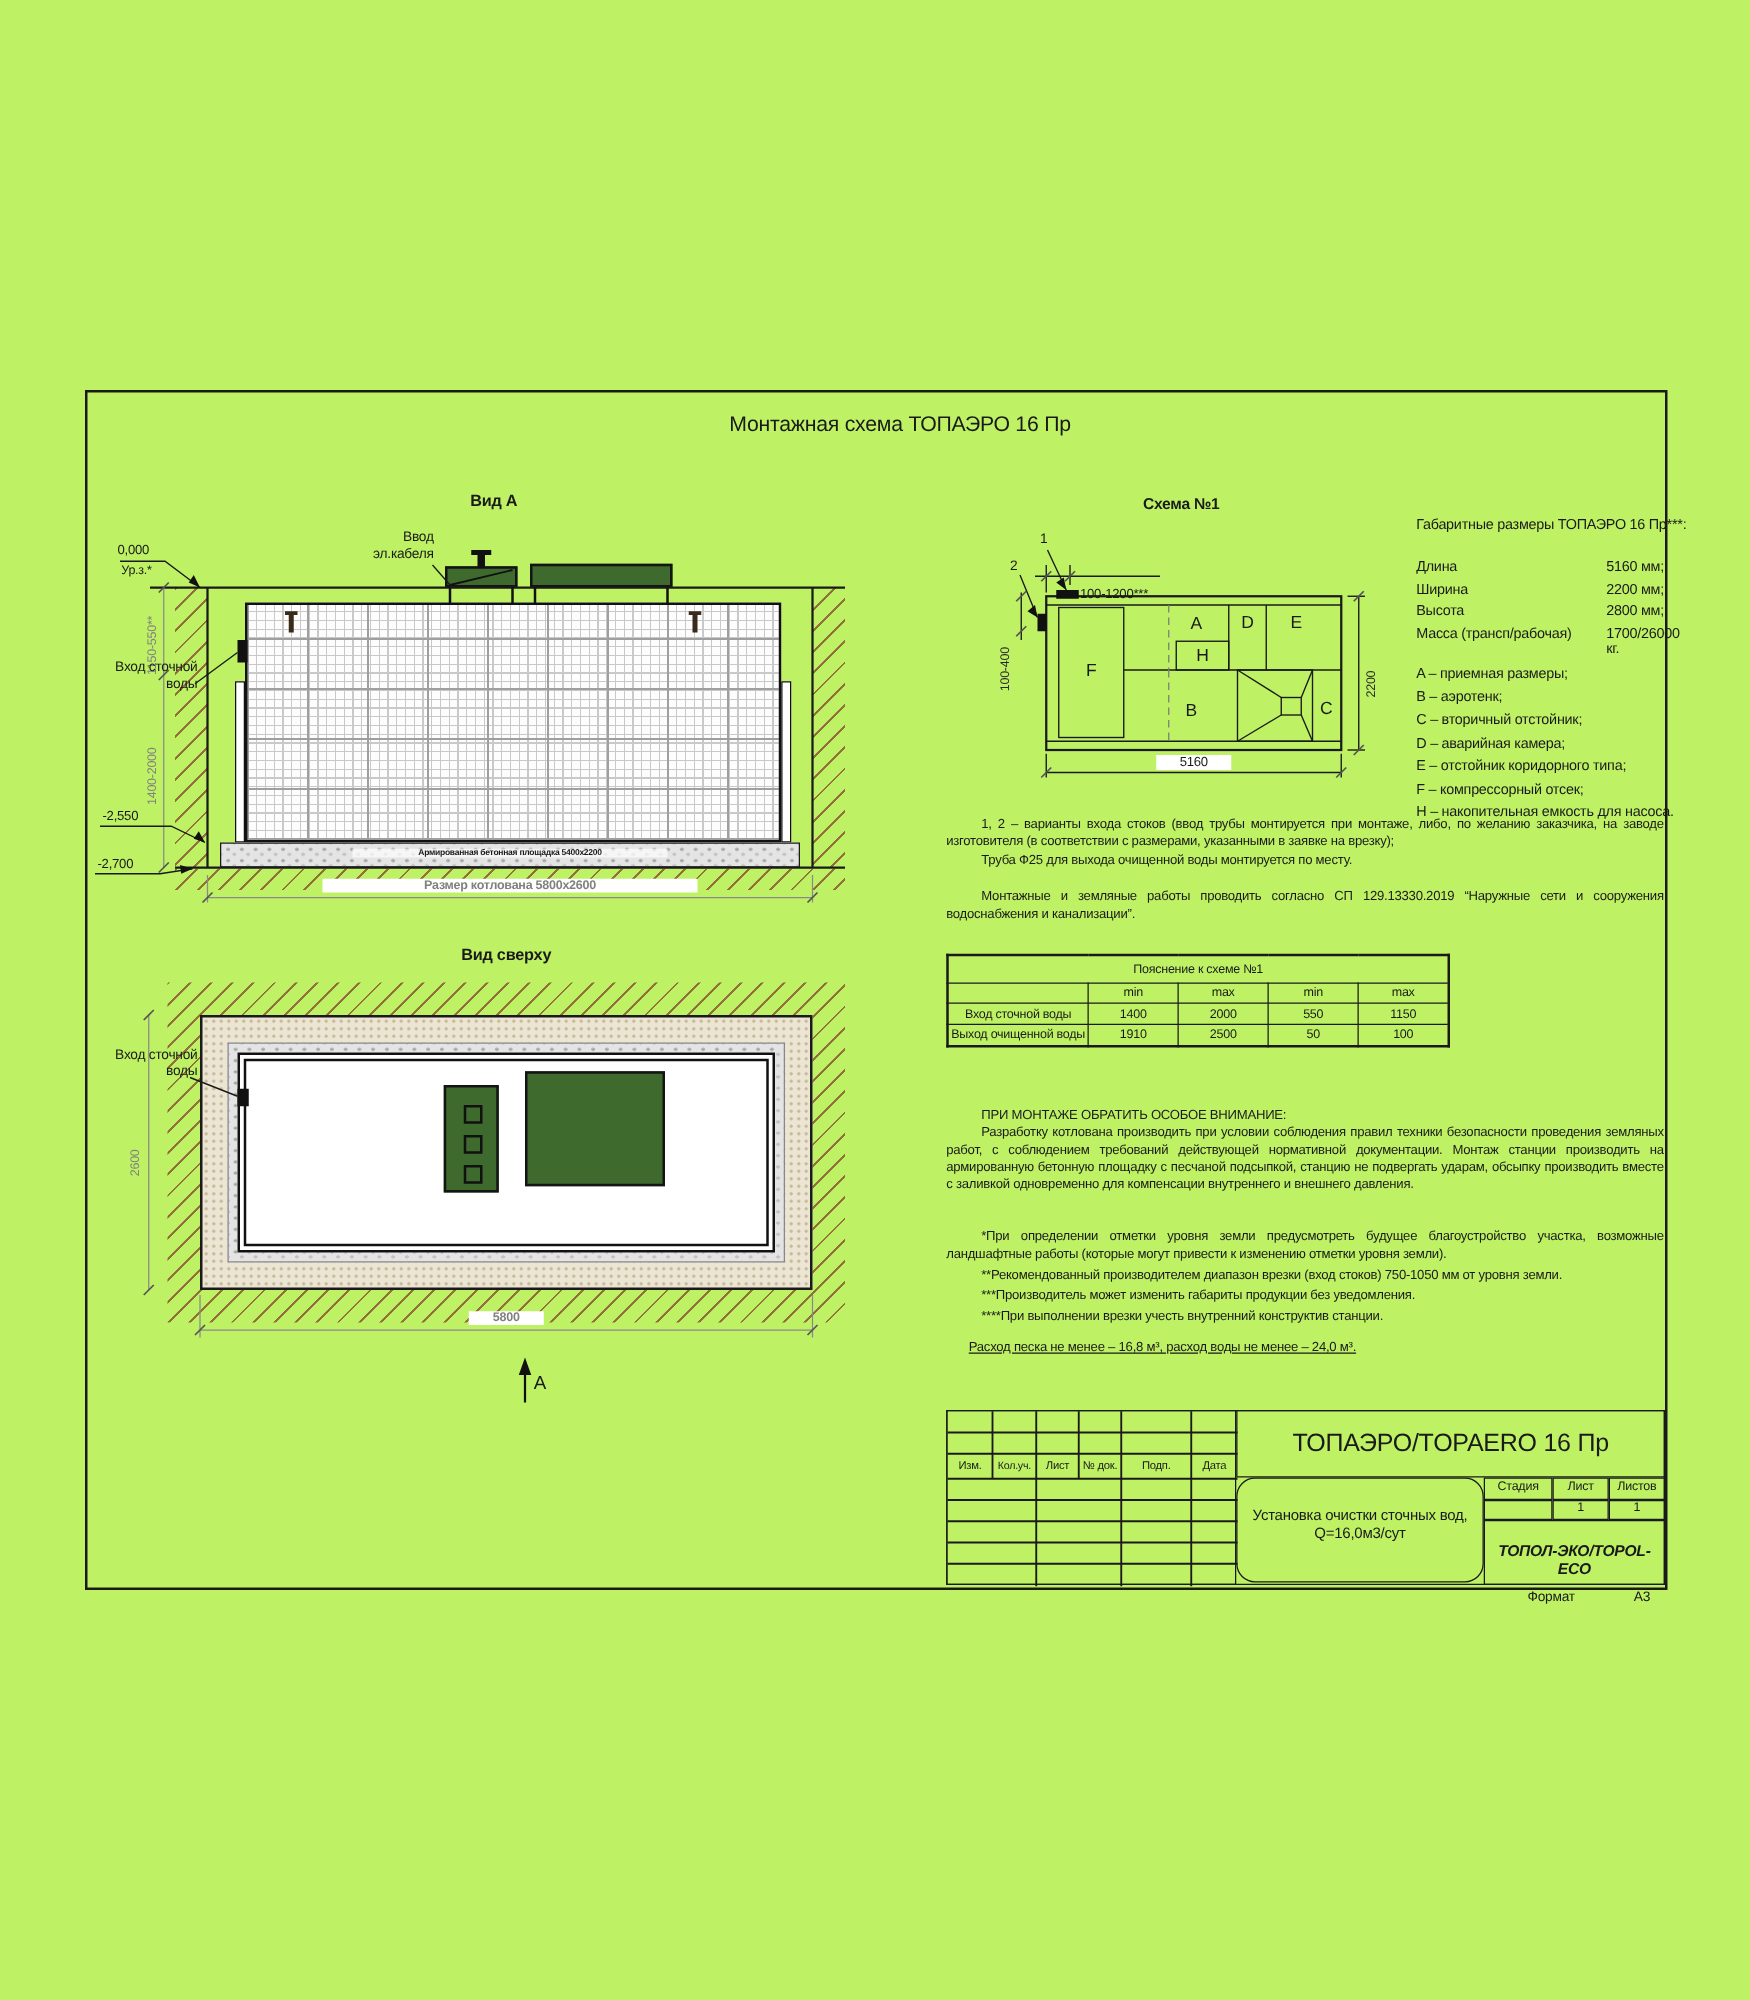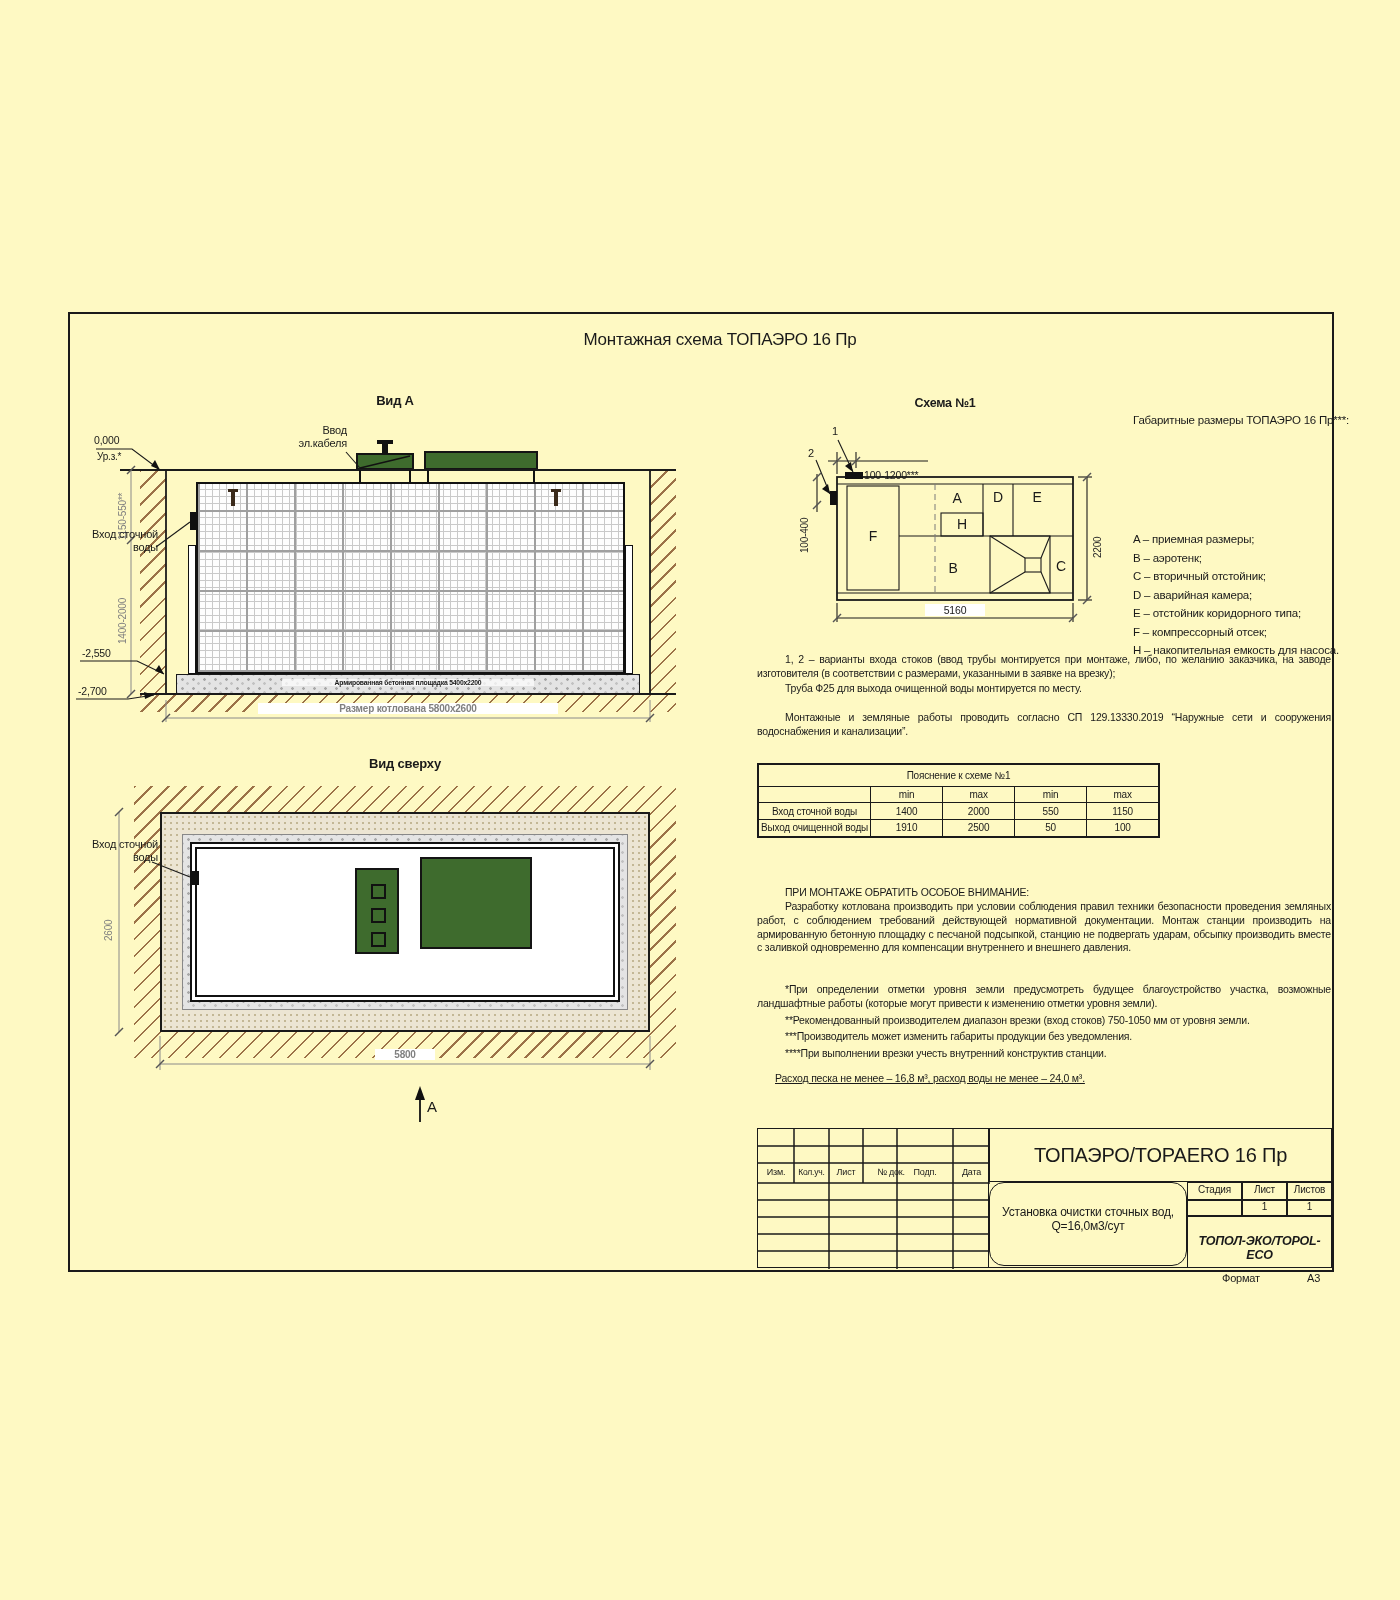--- a/index.html
+++ b/index.html
@@ -1,16 +1,16 @@
 <!DOCTYPE html>
 <html><head>
 <meta charset="utf-8">
 <style>
   html,body{margin:0;padding:0;background:#ffffff;}
-  #canvas{position:relative;width:1400px;height:1600px;background:#fef9c3;
+  #canvas{position:relative;width:1400px;height:1600px;background:#bef264;
           font-family:"Liberation Sans","DejaVu Sans",sans-serif;color:#1a1a1a;
           letter-spacing:-0.2px;}
   .abs{position:absolute;}
   .frame{border:2px solid #1a1a1a;}
   .ctr{text-align:center;}
   .rt{text-align:right;}
   .gray{color:#808080;font-weight:bold;}
   
   .hatch{background-image:repeating-linear-gradient(135deg,rgba(138,90,50,.85) 0 1.6px,transparent 1.6px 12px);}
   .sand{background-color:#ece5d3;background-image:radial-gradient(#c3b795 1px,transparent 1.5px);background-size:6px 6px;}
@@ -237,20 +237,38 @@
   <div class="abs room" style="left:944px;top:560px;">B</div>
   <div class="abs room" style="left:1052px;top:558px;">C</div>
   <div class="abs" style="left:832px;top:425px;font-size:11px;">1</div>
   <div class="abs" style="left:808px;top:447px;font-size:11px;">2</div>
   <div class="abs" style="left:864px;top:445px;font-size:10.5px;margin-top:24px;">100-1200***</div>
   <div class="abs vtextd" style="left:799px;top:505px;height:48px;">100-400</div>
   <div class="abs ctr" style="left:925px;top:604px;width:60px;font-size:10.5px;background:#fff;">5160</div>
   <div class="abs vtextd" style="left:1092px;top:522px;height:36px;">2200</div>
 
   <div class="abs" style="left:1133px;top:414px;font-size:11.5px;">Габаритные размеры ТОПАЭРО 16 Пр***:</div>
+  <div class="abs" style="left:1133px;top:448px;width:214px;font-size:11.5px;">
+    <div style="display:flex;height:17.5px;">
+        <span style="flex:none;width:152px;">Длина</span>
+        <span>5160 мм;</span>
+      </div>
+    <div style="display:flex;height:17.5px;">
+        <span style="flex:none;width:152px;">Ширина</span>
+        <span>2200 мм;</span>
+      </div>
+    <div style="display:flex;height:17.5px;">
+        <span style="flex:none;width:152px;">Высота</span>
+        <span>2800 мм;</span>
+      </div>
+    <div style="display:flex;height:17.5px;">
+        <span style="flex:none;width:152px;">Масса (трансп/рабочая)</span>
+        <span>1700/26000 кг.</span>
+      </div>
+  </div>
   <div class="abs" style="left:1133px;top:530px;font-size:11.5px;line-height:18.5px;">
     <div>A – приемная размеры;</div>
     <div>B – аэротенк;</div>
     <div>C – вторичный отстойник;</div>
     <div>D – аварийная камера;</div>
     <div>E – отстойник коридорного типа;</div>
     <div>F – компрессорный отсек;</div>
     <div>H – накопительная емкость для насоса.</div>
   </div>
 
@@ -318,21 +336,21 @@
           <line x1="139" y1="0" x2="139" y2="54"></line>
         <line x1="195" y1="0" x2="195" y2="54"></line>
         <line x1="71" y1="54" x2="71" y2="140"></line>
           <line x1="139" y1="54" x2="139" y2="140"></line>
         <line x1="195" y1="54" x2="195" y2="140"></line>
       </g>
     </svg>
     <div class="abs ctr" style="left:0;top:38px;width:36px;font-size:9px;">Изм.</div>
     <div class="abs ctr" style="left:36px;top:38px;width:35px;font-size:8.5px;">Кол.уч.</div>
     <div class="abs ctr" style="left:71px;top:38px;width:34px;font-size:9px;">Лист</div>
-    <div class="abs ctr" style="left:105px;top:38px;width:56px;font-size:9px;text-align:center;">№ док.</div>
+    <div class="abs ctr" style="left:105px;top:38px;width:34px;font-size:9px;text-align:center;">№ док.</div>
     <div class="abs ctr" style="left:139px;top:38px;width:56px;font-size:9px;">Подп.</div>
     <div class="abs ctr" style="left:195px;top:38px;width:37px;font-size:9px;">Дата</div>
   </div>
 
   <div class="cell ctr" style="left:989px;top:1128px;width:343px;height:54px;">
     <div style="margin-top:15px;font-size:20px;">ТОПАЭРО/TOPAERO 16 Пр</div>
   </div>
 
   <div class="cell ctr" style="left:989px;top:1182px;width:198px;height:84px;border-radius:15px;">
     <div style="margin-top:22px;font-size:12px;">Установка очистки сточных вод,</div>

